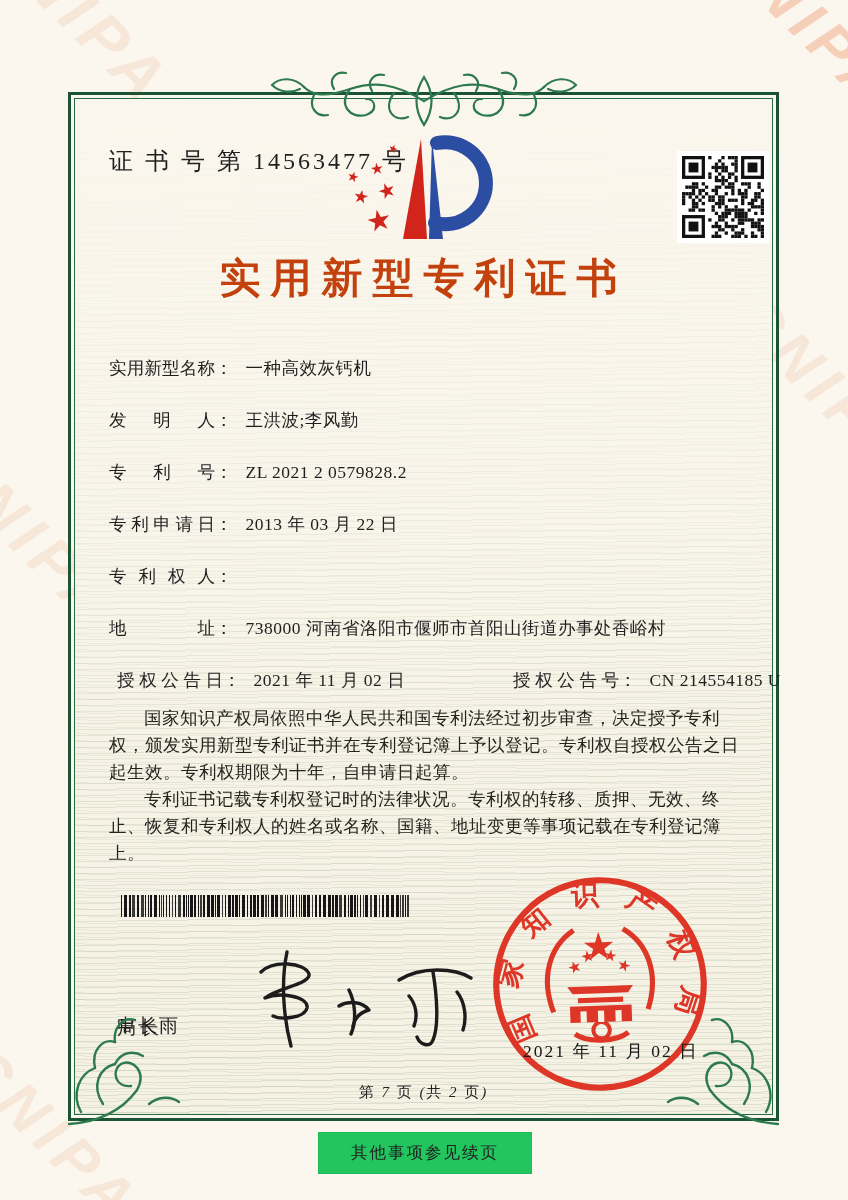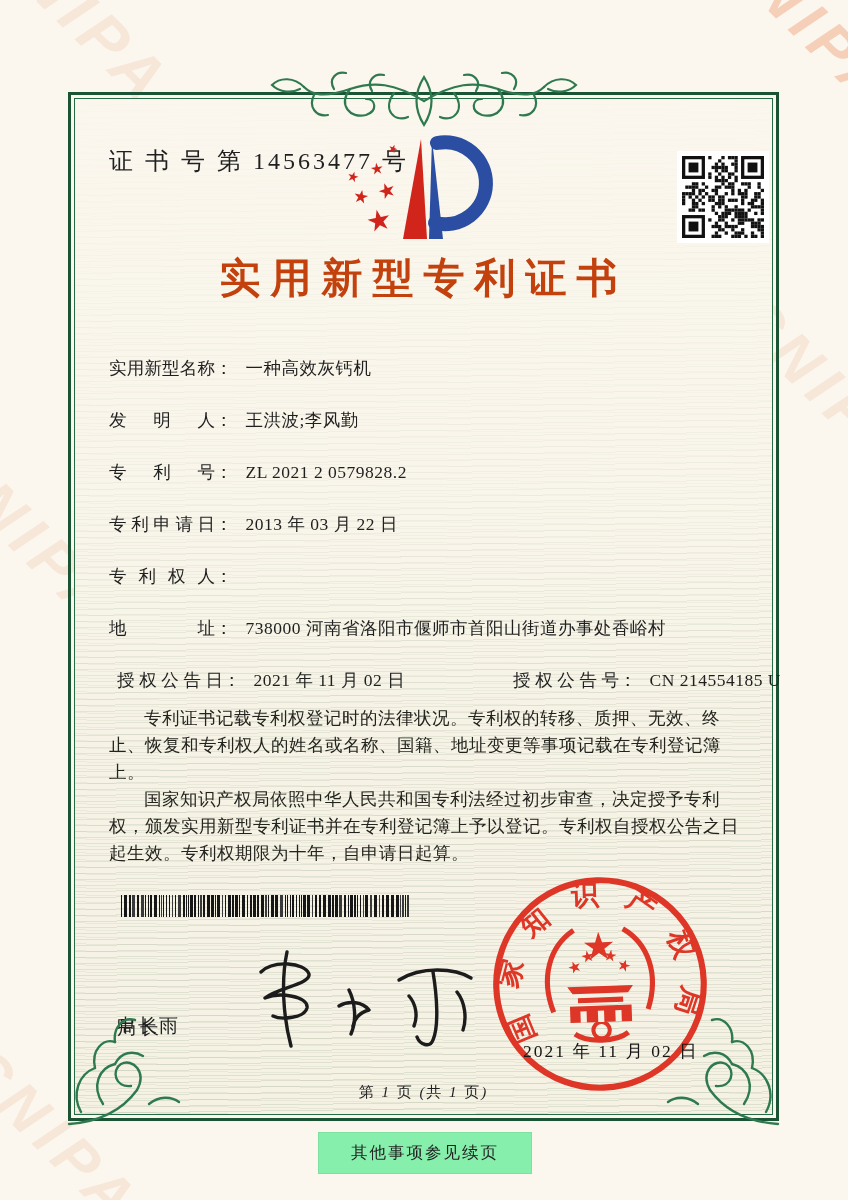--- a/index.html
+++ b/index.html
@@ -113,21 +113,21 @@
 
   
   .page-info {
     position:absolute; bottom:16px; left:0; width:100%;
     text-align:center; font-size:15px; letter-spacing:2px;
     font-style:oblique 6deg;
   }
   .continuation {
     position:absolute; left:318px; top:1132px;
     width:214px; height:42px;
-    background:#86efac;
+    background:#22c55e;
     border:1px solid rgba(0,0,0,0.06);
     display:flex; align-items:center; justify-content:center;
     font-size:16.5px; letter-spacing:2px;
     font-style:oblique 9deg;
     z-index:2;
   }
 </style>
 </head>
 <body>
 
@@ -467,22 +467,22 @@
         </span>
         <span class="half-right">
           <span class="f-label">授权公告号</span>
             <span class="f-colon">：</span>
           <span class="f-value">CN 214554185 U</span>
         </span>
       </div>
     </div>
 
     <div class="body-text">
+      <p>国家知识产权局依照中华人民共和国专利法经过初步审查，决定授予专利权，颁发实用新型专利证书并在专利登记簿上予以登记。专利权自授权公告之日起生效。专利权期限为十年，自申请日起算。</p>
       <p>专利证书记载专利权登记时的法律状况。专利权的转移、质押、无效、终止、恢复和专利权人的姓名或名称、国籍、地址变更等事项记载在专利登记簿上。</p>
-      <p>国家知识产权局依照中华人民共和国专利法经过初步审查，决定授予专利权，颁发实用新型专利证书并在专利登记簿上予以登记。专利权自授权公告之日起生效。专利权期限为十年，自申请日起算。</p>
     </div>
 
     <div class="barcode">
       <svg id="barcode-svg" width="292" height="22" viewBox="0 0 292 22">
           <rect x="0" y="0" width="1" height="22" fill="#161616"></rect>
           <rect x="3" y="0" width="3" height="22" fill="#161616"></rect>
           <rect x="8" y="0" width="2" height="22" fill="#161616"></rect>
           <rect x="11" y="0" width="3" height="22" fill="#3a3a3a"></rect>
           <rect x="16" y="0" width="2" height="22" fill="#161616"></rect>
           <rect x="20" y="0" width="3" height="22" fill="#3a3a3a"></rect>
@@ -604,17 +604,17 @@
         </g>
         <g fill="#f5f2e4">
           <rect x="90" y="136" width="6" height="11"></rect>
           <rect x="107" y="136" width="6" height="11"></rect>
           <rect x="124" y="136" width="6" height="11"></rect>
         </g>
       </g>
     </svg>
     <div class="seal-date">2021 年 11 月 02 日</div>
 
-    <div class="page-info">第 1 页 (共 1 页)</div>
+    <div class="page-info">第 7 页 (共 2 页)</div>
   </div>
 </div>
 
 <div class="continuation">其他事项参见续页</div>
 
 </body></html>

